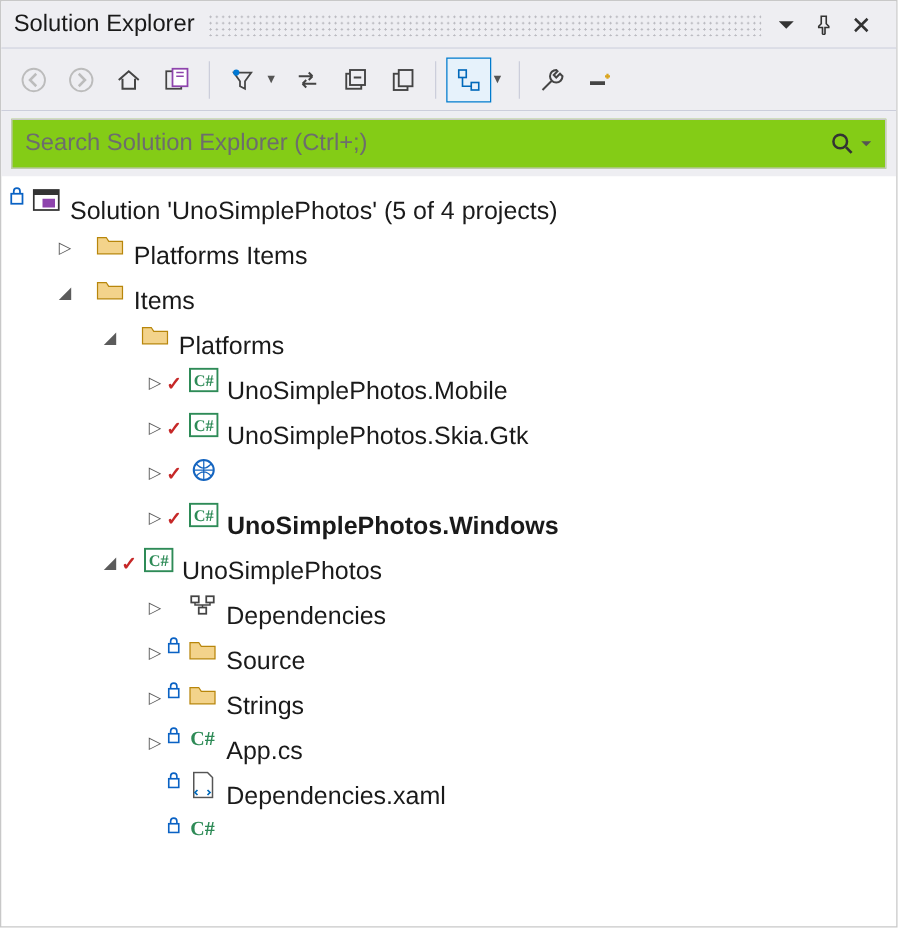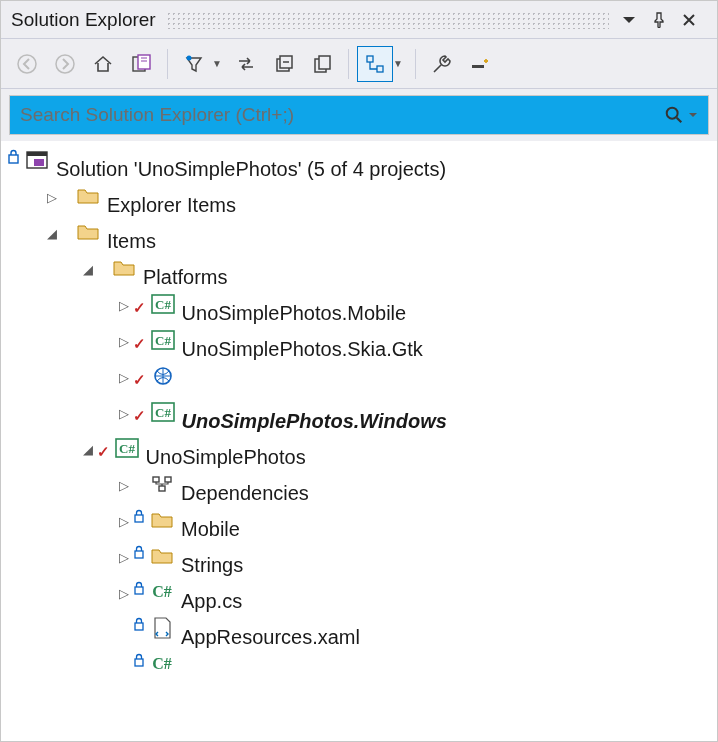--- a/index.html
+++ b/index.html
@@ -47,40 +47,40 @@
     border: 1px solid transparent;
     color: #555;
   }
   .tool-btn.disabled { color: #b8b8b8; }
   .tool-btn.active { border: 1px solid #007acc; background: #e6f2fb; }
   .tool-sep { width:1px; height:30px; background:#cccedb; margin:0 6px; }
   .drop-caret { font-size:10px; color:#555; margin-left:-2px; margin-right:4px; }
   .search-row { padding: 6px 8px; background:#eeeef2; }
   .search-box {
     display:flex; align-items:center;
-    background:#0ea5e9;
+    background:#84cc16;
     border:1px solid #c8c8c8;
     height: 40px;
     padding: 0 10px;
   }
   .search-input {
     flex:1; border:none; outline:none; font-size:19px; color:#333;
     background:transparent;
   }
   .search-input::placeholder { color:#6d6d6d; }
   .search-icon { color:#444; font-size:20px; font-weight:bold; display:flex; align-items:center; gap:4px;}
   .tree { padding: 8px 4px 8px 6px; line-height: 2.0; font-size:20px; }
   .row { display:flex; white-space:nowrap; height:36px; }
   .expander { width:18px; display:inline-flex; justify-content:center; color:#5b5b5b; font-size:13px;}
   .indent { display:inline-block; }
   .ind0{width:0px;} .ind1{width:36px;} .ind2{width:72px;} .ind3{width:108px;}
   .node-icon { width:26px; height:22px; display:inline-flex; align-items:center; justify-content:center; margin-right:6px;}
   .check { color:#c62828; font-size:15px; margin-right:4px; font-weight:bold;}
   .lock { color:#0a62c4; font-size:14px; margin-right:4px; }
-  .bold { font-weight:700;font-style:italic; }
+  .bold { font-weight:700; }
   
   svg { display:block; }
 </style>
 </head>
 <body>
 
 <div class="titlebar">
   <span class="titlebar-title">Solution Explorer</span>
   <div class="titlebar-grip"></div>
   <div class="titlebar-btns">
@@ -213,21 +213,21 @@
 
   <div class="row">
     <span class="indent ind1"></span>
     <span class="expander">▷</span>
     <span style="width:14px;"></span>
     <span class="node-icon">
       <svg width="22" height="18" viewBox="0 0 22 18">
           <path d="M1 3 h7 l2 3 h11 v10 H1 Z" fill="#f3d38b" stroke="#b8860b" stroke-width="1"></path>
         </svg>
     </span>
-    <span>Explorer Items</span>
+    <span>Platforms Items</span>
   </div>
 
   <div class="row">
     <span class="indent ind1"></span>
     <span class="expander">◢</span>
     <span style="width:14px;"></span>
     <span class="node-icon">
       <svg width="22" height="18" viewBox="0 0 22 18">
           <path d="M1 3 h7 l2 3 h11 v10 H1 Z" fill="#f3d38b" stroke="#b8860b" stroke-width="1"></path>
         </svg>
@@ -333,21 +333,21 @@
       <svg width="12" height="14" viewBox="0 0 12 14">
           <rect x="2" y="6" width="8" height="7" fill="none" stroke="#0a62c4" stroke-width="1.3"></rect>
           <path d="M3.5 6 V4 a2.5 2.5 0 0 1 5 0 V6" fill="none" stroke="#0a62c4" stroke-width="1.3"></path>
         </svg>
     </span>
     <span class="node-icon">
       <svg width="22" height="18" viewBox="0 0 22 18">
           <path d="M1 3 h7 l2 3 h11 v10 H1 Z" fill="#f3d38b" stroke="#b8860b" stroke-width="1"></path>
         </svg>
     </span>
-    <span>Mobile</span>
+    <span>Source</span>
   </div>
 
   <div class="row">
     <span class="indent ind3"></span>
     <span class="expander">▷</span>
     <span class="lock">
       <svg width="12" height="14" viewBox="0 0 12 14">
           <rect x="2" y="6" width="8" height="7" fill="none" stroke="#0a62c4" stroke-width="1.3"></rect>
           <path d="M3.5 6 V4 a2.5 2.5 0 0 1 5 0 V6" fill="none" stroke="#0a62c4" stroke-width="1.3"></path>
         </svg>
@@ -383,21 +383,21 @@
           <rect x="2" y="6" width="8" height="7" fill="none" stroke="#0a62c4" stroke-width="1.3"></rect>
           <path d="M3.5 6 V4 a2.5 2.5 0 0 1 5 0 V6" fill="none" stroke="#0a62c4" stroke-width="1.3"></path>
         </svg>
     </span>
     <span class="node-icon">
       <svg width="20" height="22" viewBox="0 0 20 22">
           <path d="M3 1 H14 L18 5 V21 H3 Z" fill="#fff" stroke="#555" stroke-width="1.2"></path>
           <path d="M6 15 L4 17 L6 19 M14 15 L16 17 L14 19" fill="none" stroke="#0069ba" stroke-width="1.4"></path>
         </svg>
     </span>
-    <span>AppResources.xaml</span>
+    <span>Dependencies.xaml</span>
   </div>
 
   <div class="row">
     <span class="indent ind3"></span>
     <span style="width:18px;"></span>
     <span class="lock">
       <svg width="12" height="14" viewBox="0 0 12 14">
           <rect x="2" y="6" width="8" height="7" fill="none" stroke="#0a62c4" stroke-width="1.3"></rect>
           <path d="M3.5 6 V4 a2.5 2.5 0 0 1 5 0 V6" fill="none" stroke="#0a62c4" stroke-width="1.3"></path>
         </svg>

